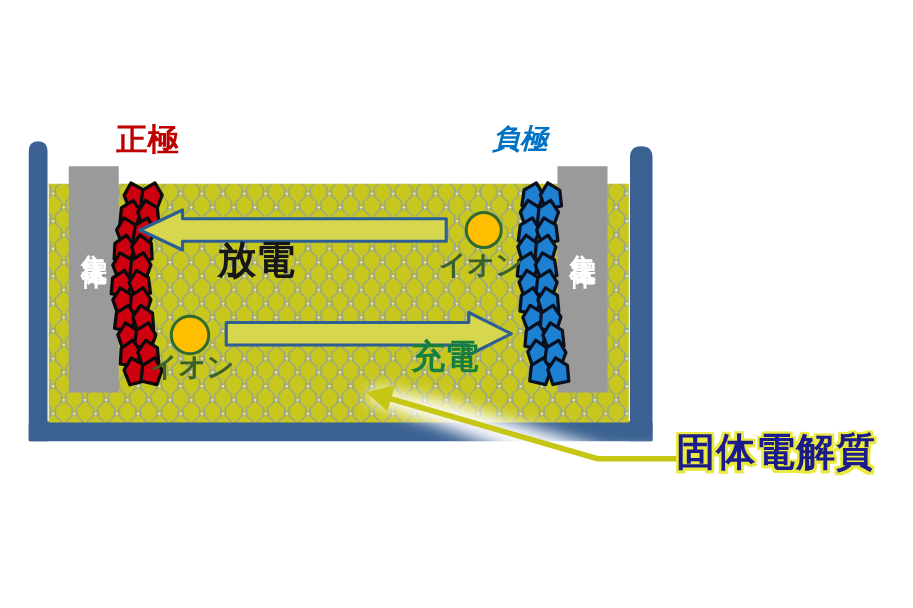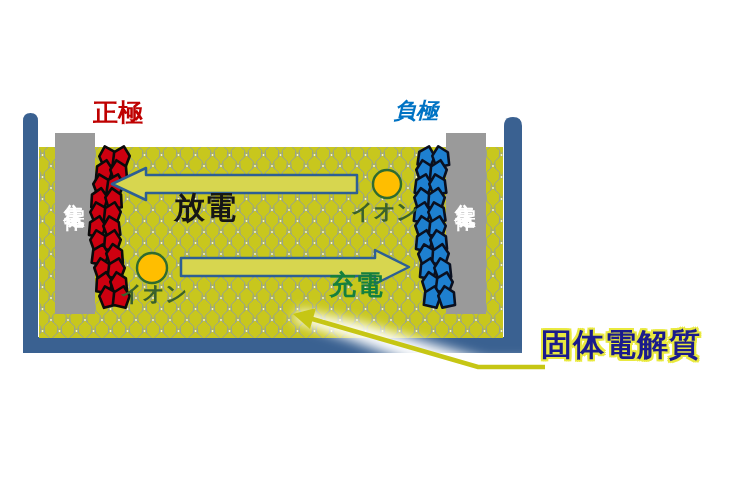--- a/index.html
+++ b/index.html
@@ -19,21 +19,21 @@
   .lbl-ion-l {left:120px; top:283px; font-size:22px; color:#3a612c;}
   .lbl-ion-r {left:351px; top:201px; font-size:22px; color:#3a612c;}
   .lbl-coll{
     font-size:21px; color:#ffffff;
     writing-mode:vertical-rl; text-orientation:upright;
     letter-spacing:3px;
   }
   .lbl-coll-left {left:64px;  top:187px;}
   .lbl-coll-right{left:455px; top:187px;}
   .lbl-electrolyte{
-    left:541px; top:329px; font-size:31px; letter-spacing:1px;
+    left:541px; top:346px; font-size:31px; letter-spacing:1px;
     color:#1b1b8c;
     text-shadow:
       -2px -2px 0 #e9e93f, 2px -2px 0 #e9e93f,
       -2px  2px 0 #e9e93f, 2px  2px 0 #e9e93f,
       -2px  0   0 #e9e93f, 2px  0   0 #e9e93f,
        0   -2px 0 #e9e93f, 0    2px 0 #e9e93f;
   }
 </style>
 </head>
 <body>

